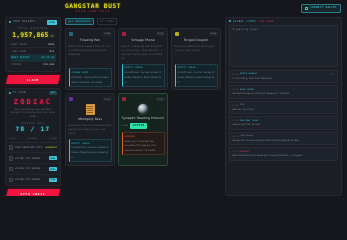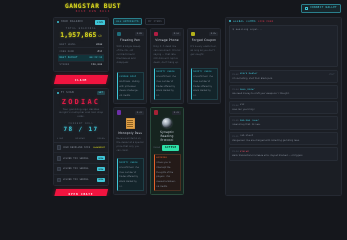--- a/index.html
+++ b/index.html
@@ -83,21 +83,21 @@
     white-space: nowrap;
   }
 
   
   .layout {
     display: flex;
     gap: 4px;
     padding: 0 5px;
     height: 179px;
   }
-  .col-left  { width: 56px; flex: 0 0 56px; display: flex; flex-direction: column; gap: 3px; margin-left: 48px; }
+  .col-left  { width: 56px; flex: 0 0 56px; display: flex; flex-direction: column; gap: 3px; }
   .col-mid   { flex: 1 1 auto; }
   .col-right { width: 117px; flex: 0 0 117px; display: flex; flex-direction: column; gap: 3px; }
 
   
   .panel {
     background: #1b1e24;
     border: 0.4px solid #252932;
     border-radius: 1.5px;
   }
   .panel-head {

